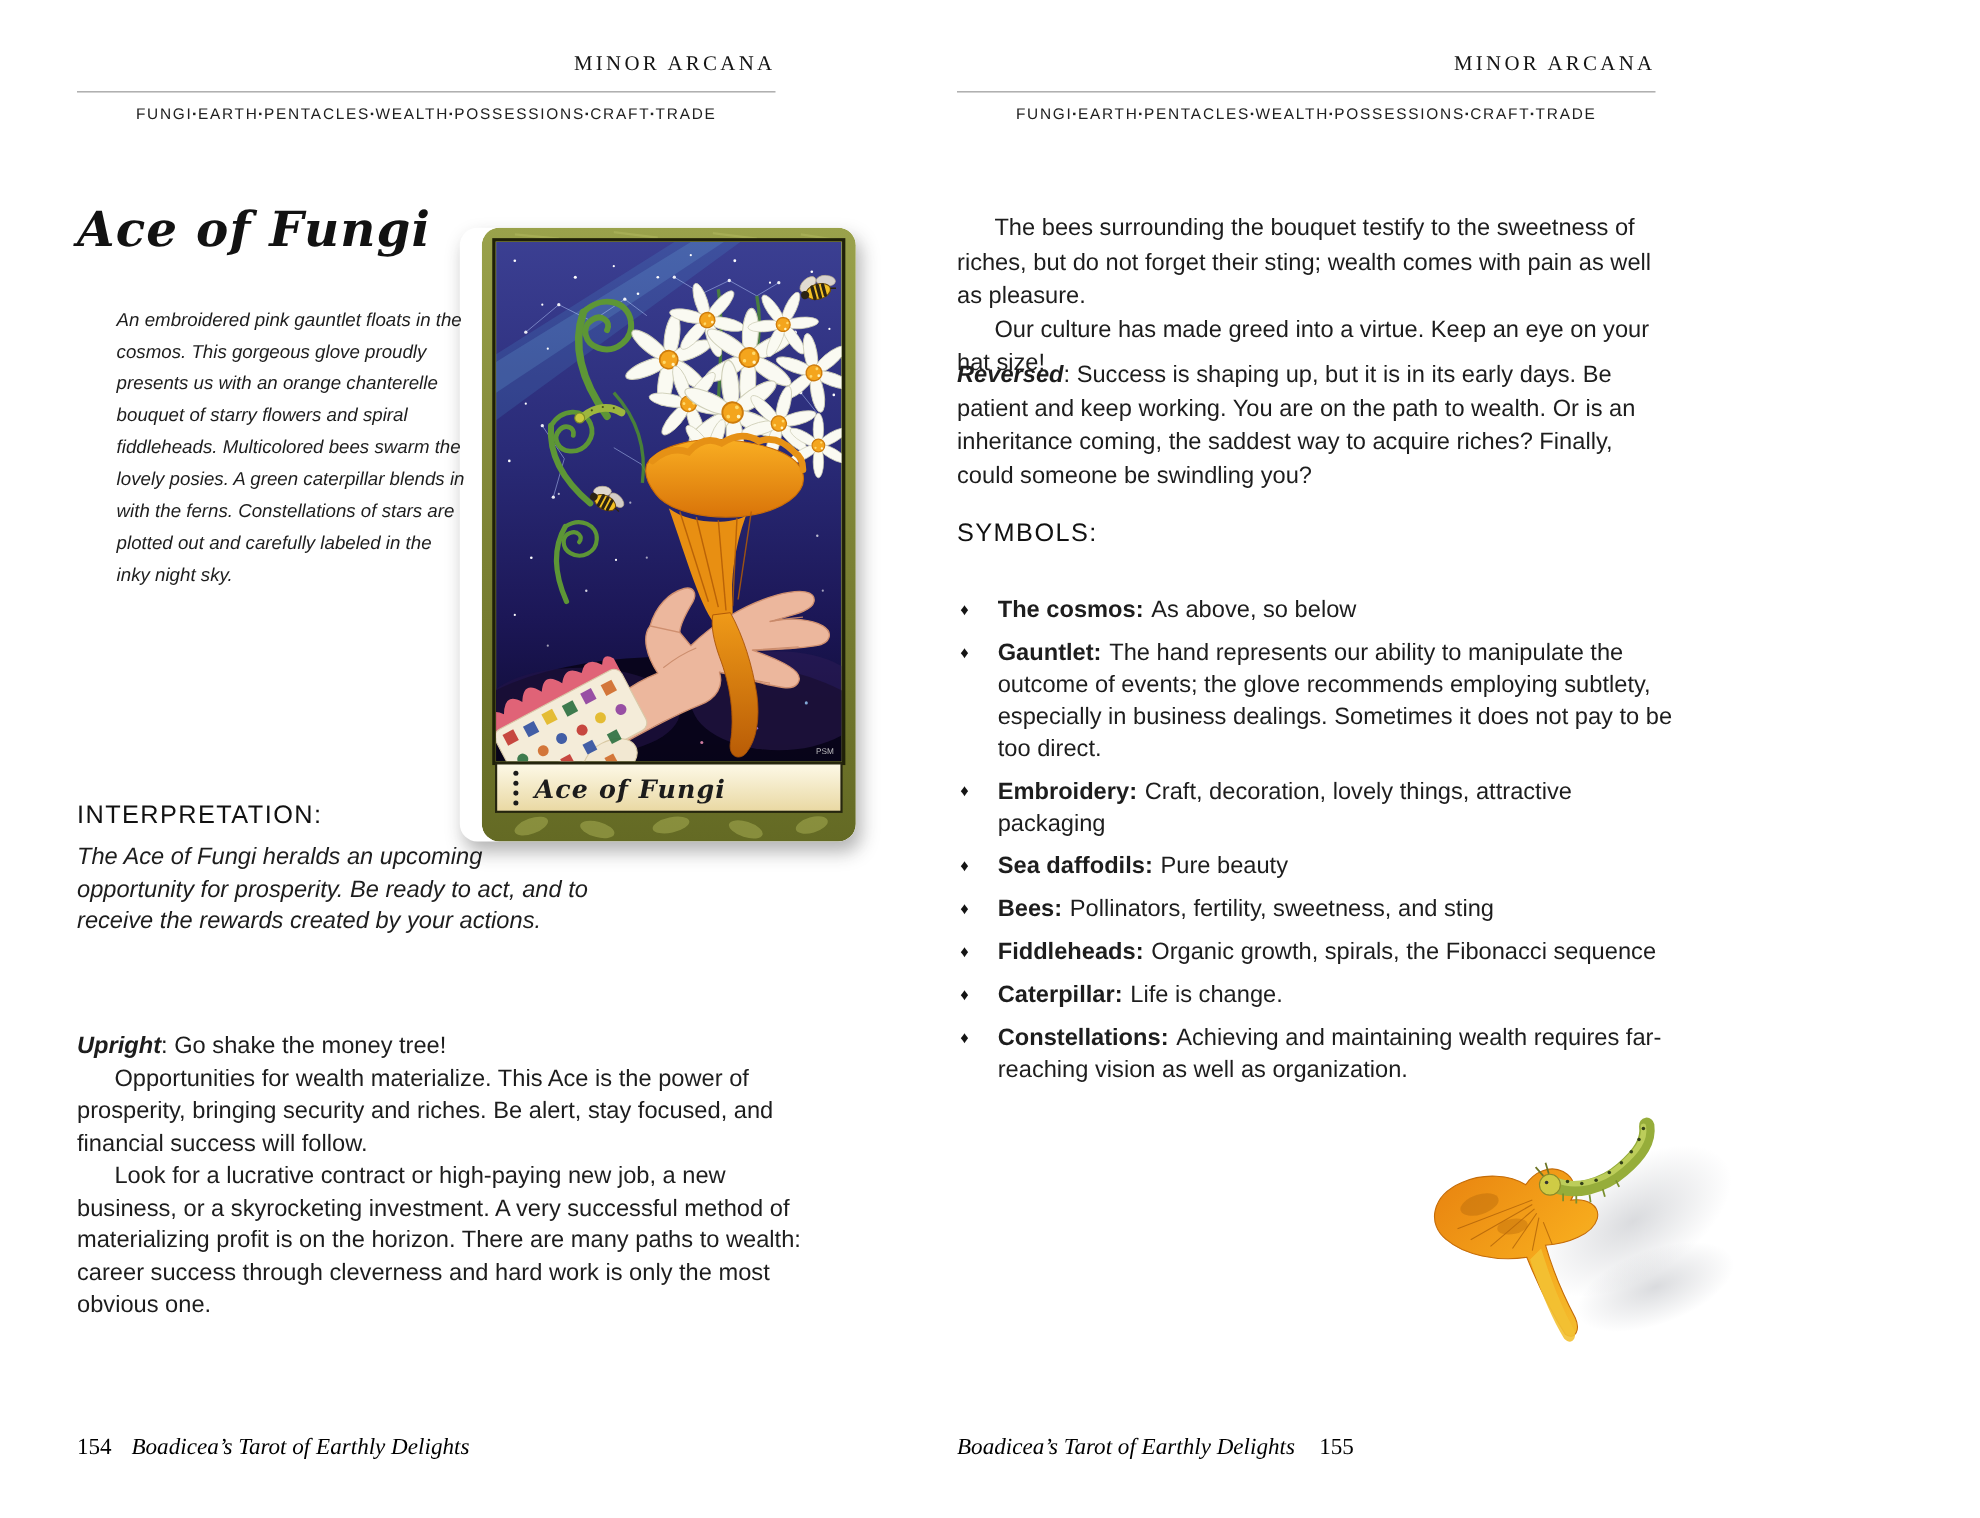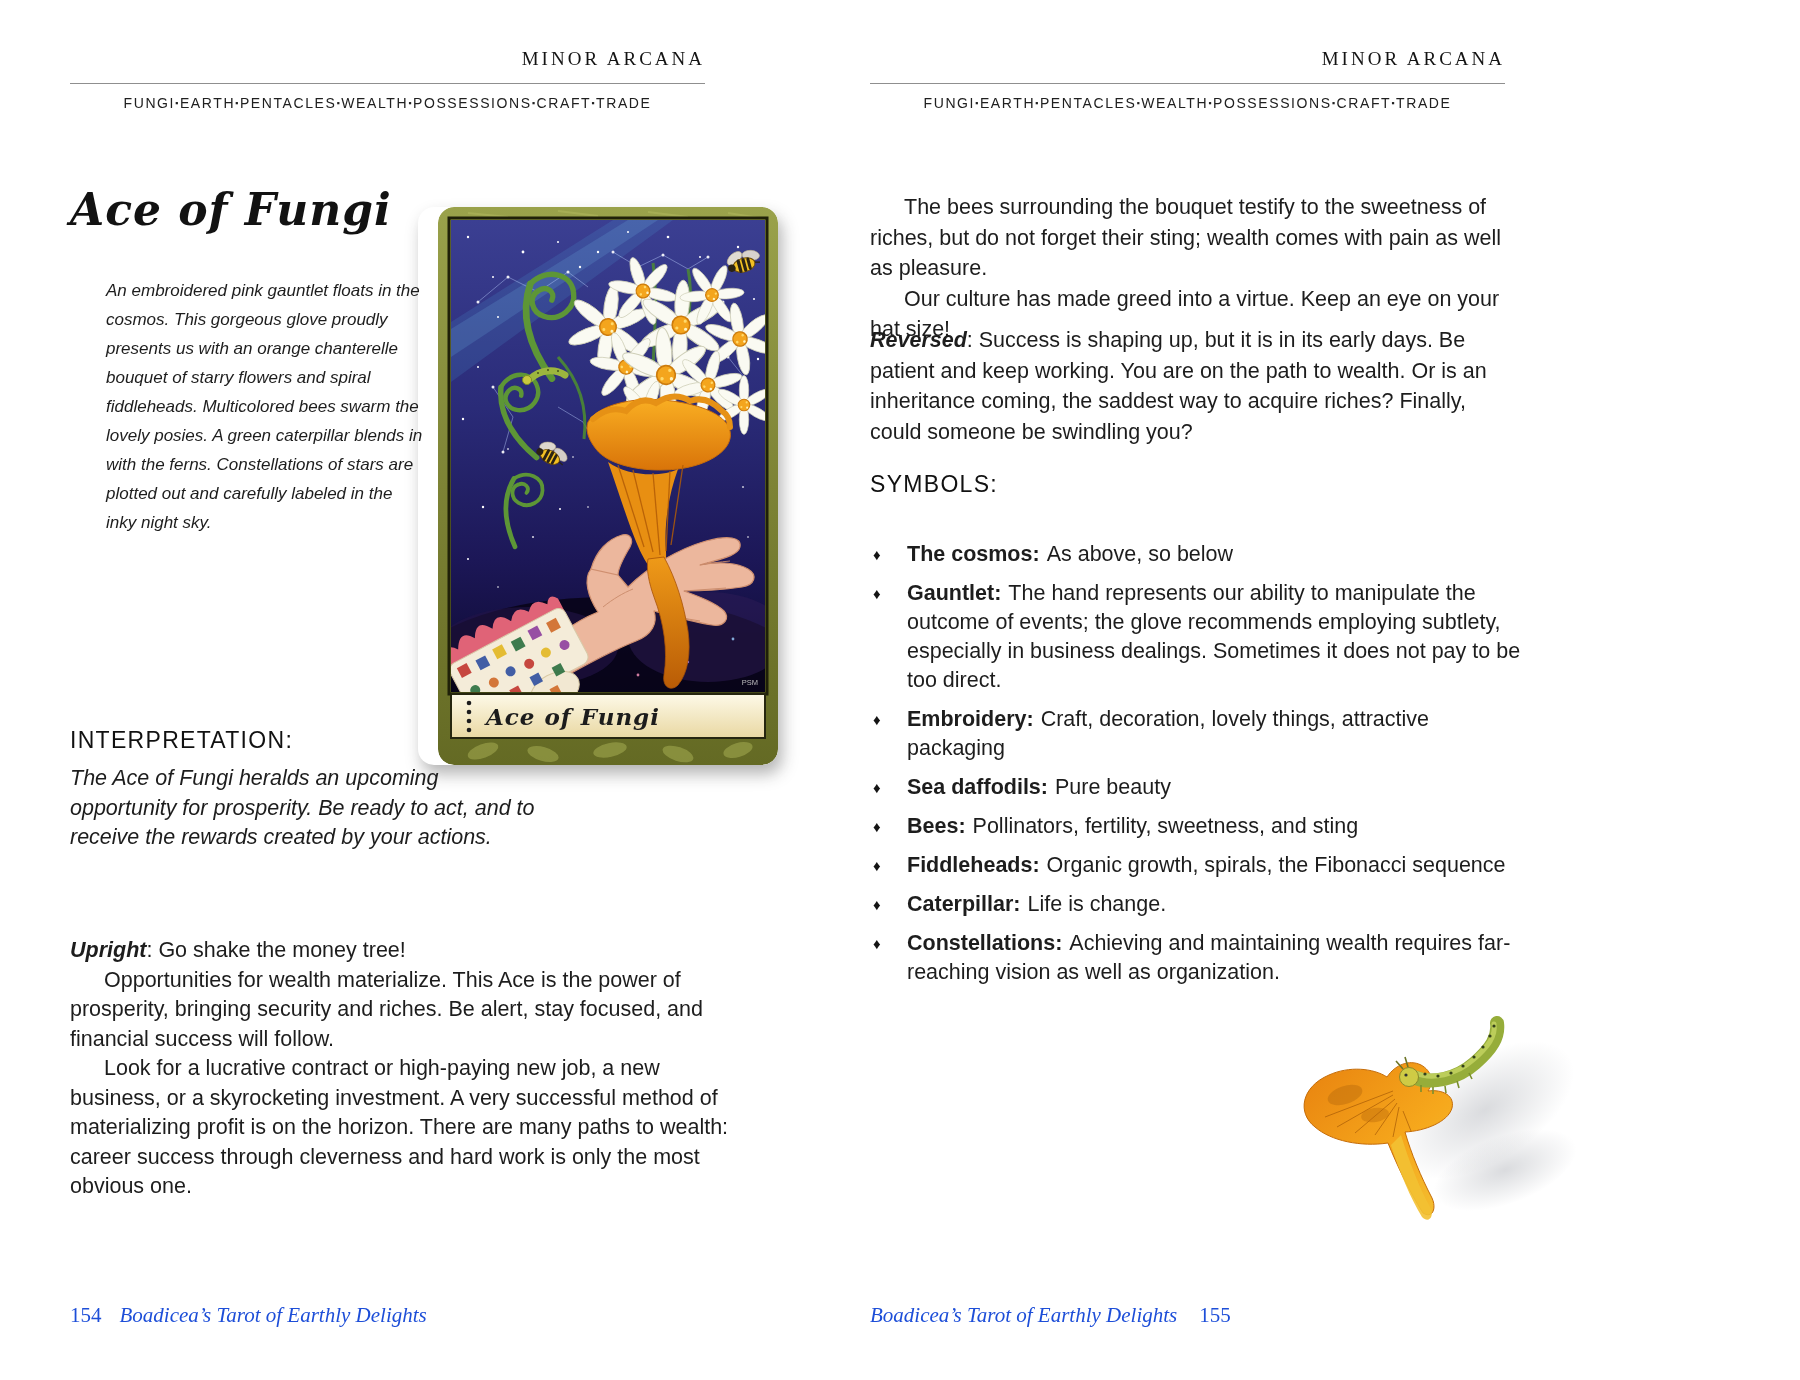--- a/index.html
+++ b/index.html
@@ -20,21 +20,21 @@
   #title-left{left:70px;top:184px;font-family:"DejaVu Serif",serif;font-style:italic;
               font-size:44px;color:#121212;letter-spacing:1px;}
   #desc{left:70px;top:276px;width:320px;font-style:italic;font-size:17px;line-height:29px;margin-left:36px;}
   .section-head{font-size:23px;letter-spacing:1.3px;color:#111;}
   #interp-head{left:70px;top:727px;}
   #interp-text{left:70px;top:764px;width:470px;font-style:italic;font-size:21.5px;line-height:29.5px;}
   #upright{left:70px;top:936px;width:682px;font-size:21.5px;line-height:29.5px;}
   #upright p, #rp-paras p{margin:0;}
   .indent{text-indent:34px;}
   .bi{font-weight:bold;font-style:italic;}
-  .footer{top:1303px;font-family:"Liberation Serif",serif;font-size:21px;color:#1d4ed8;}
+  .footer{top:1303px;font-family:"Liberation Serif",serif;font-size:21px;color:#000000;}
   #footer-left{left:70px;}
   #footer-left .pnum{margin-right:18px;}
   .btitle{font-style:italic;}
   #footer-right{left:870px;width:648px;text-align:left;}
   #footer-right .pnum{margin-left:22px;}
 
   
   #rp-paras{left:870px;top:192px;width:650px;font-size:21.5px;line-height:30.5px;}
   #rp-reversed{left:870px;top:325px;width:652px;font-size:21.5px;line-height:30.5px;}
   #symbols-head{left:870px;top:471px;}

